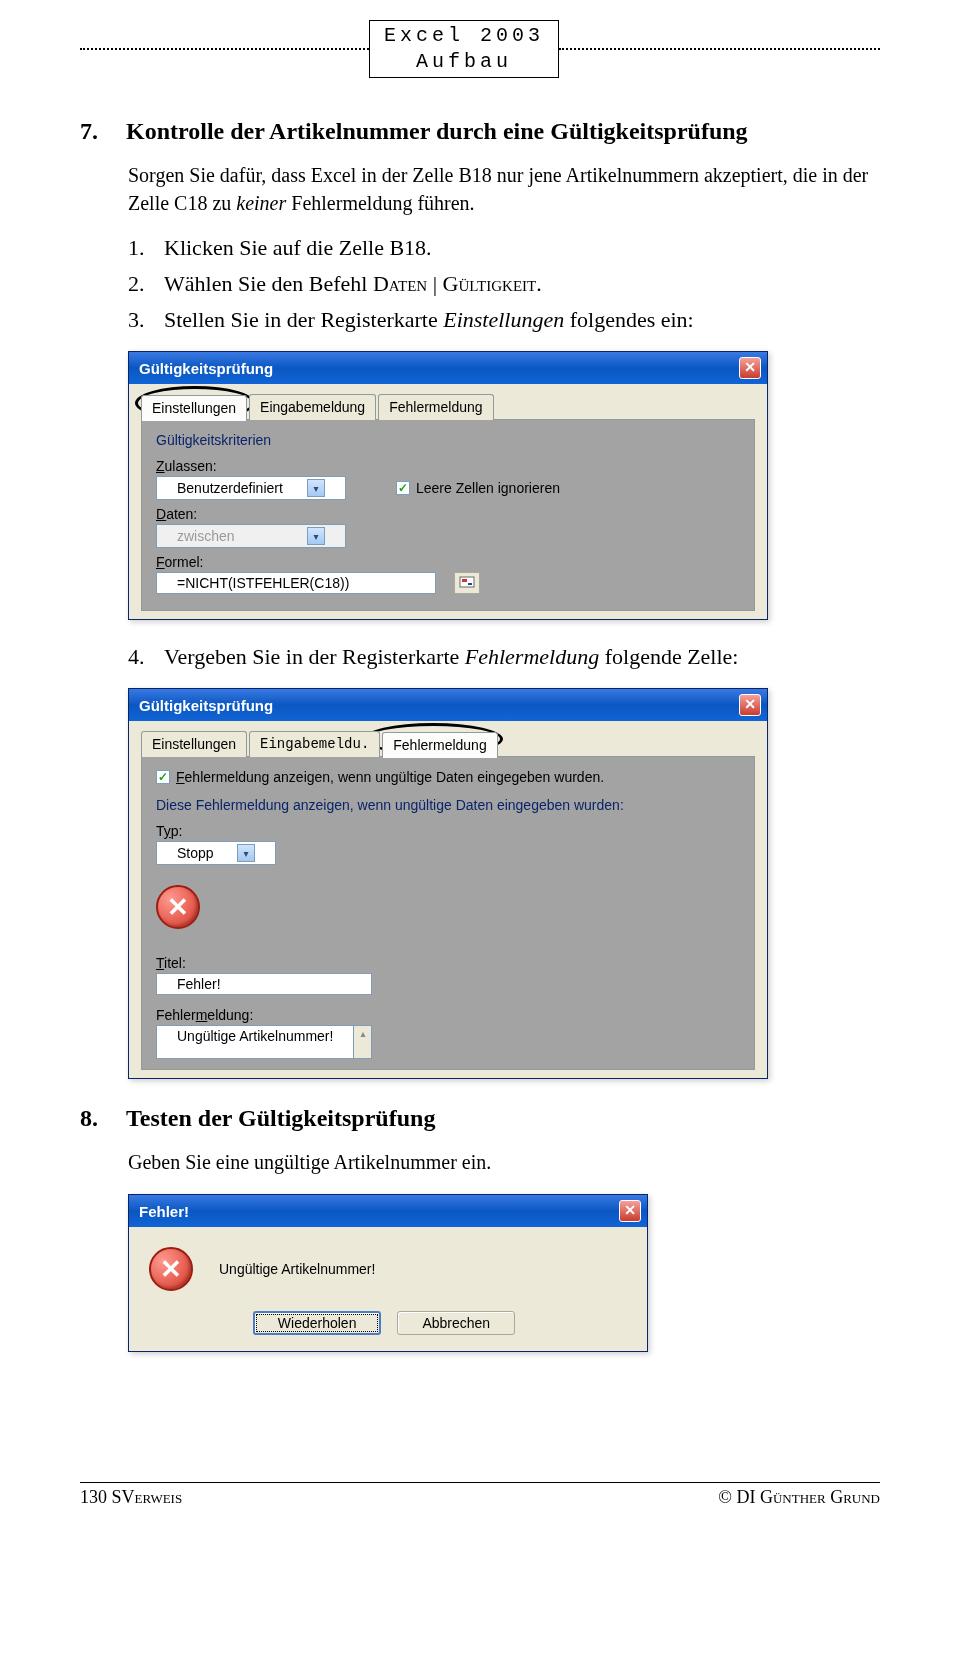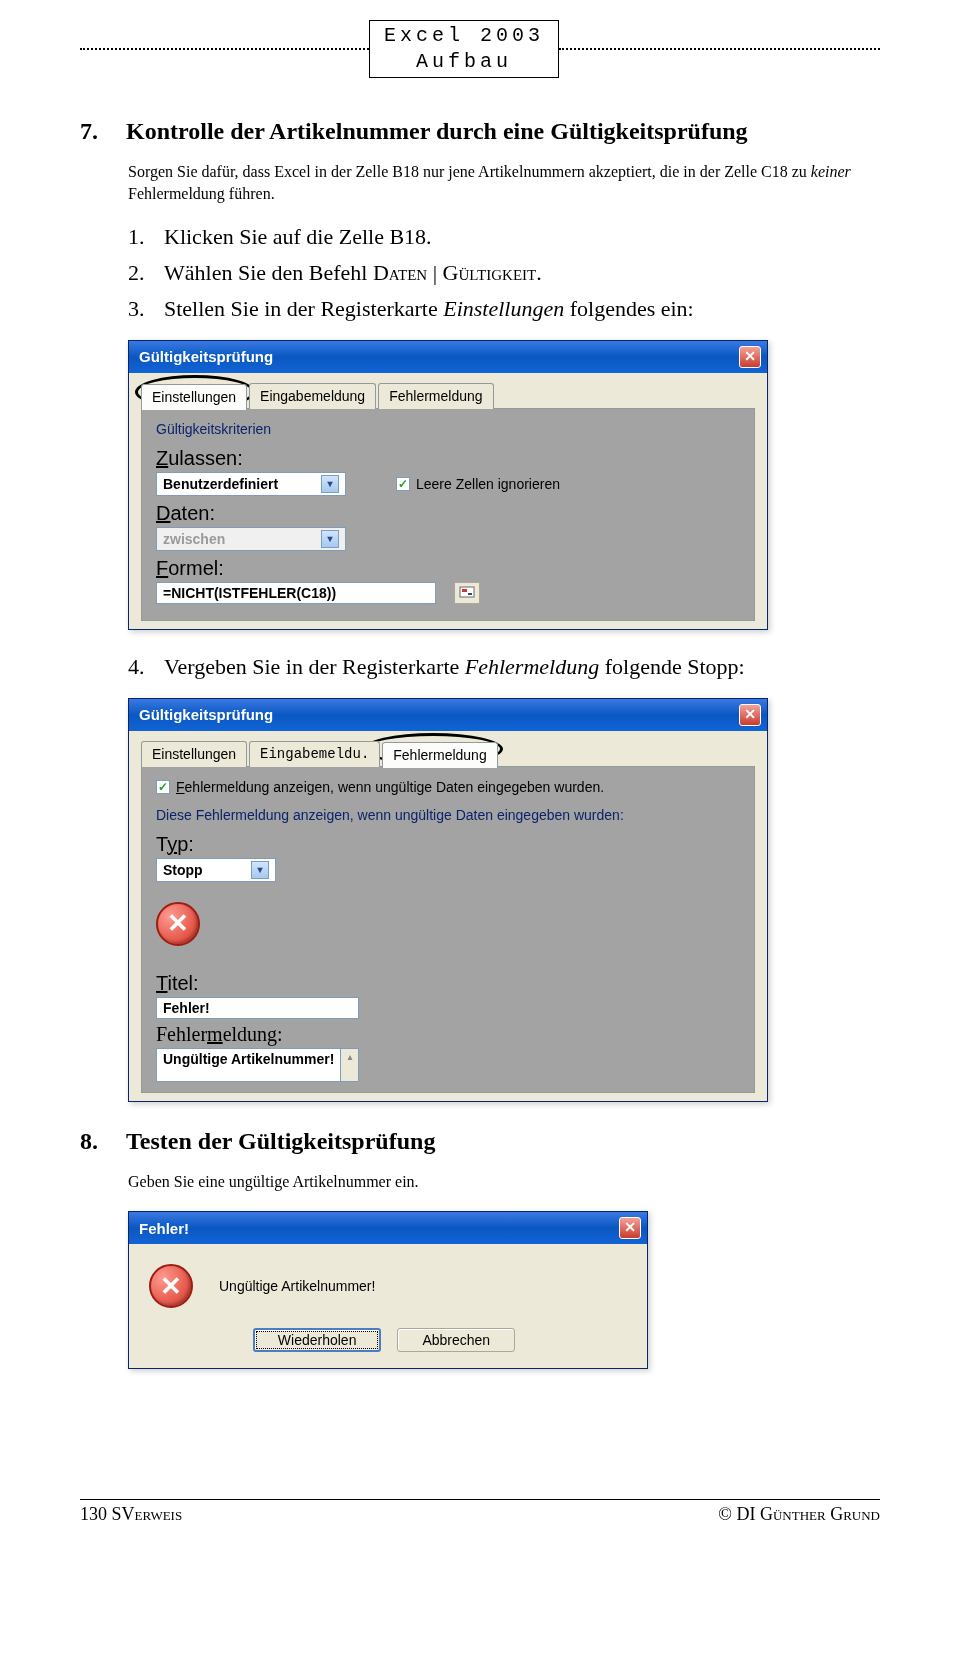--- a/index.html
+++ b/index.html
@@ -38,21 +38,21 @@
   .header-box .line2 { letter-spacing: 4px; }
   h2.sec {
     font-size: 24px;
     font-weight: bold;
     margin: 26px 0 16px 0;
     display: flex;
     gap: 18px;
   }
   h2.sec .num { width: 28px; flex-shrink: 0; }
   .body-text {
-    font-size: 16px;
+    font-size: 20px;
     line-height: 1.4;
     margin: 0 0 18px 48px;
   }
   .ital { font-style: italic; }
   ol.steps {
     list-style: none;
     padding: 0;
     margin: 0 0 18px 48px;
     font-size: 22px;
   }
@@ -132,30 +132,29 @@
   .circle-highlight {
     position: absolute;
     border: 3px solid #000;
     border-radius: 50%;
     pointer-events: none;
   }
 
   .group-title { color: #0a246a; margin-bottom: 10px; font-size: 14px; }
 
   .fldrow { display: flex; align-items: center; margin-bottom: 6px; gap: 12px; }
-  .lbl { font-size: 20px; }
+  .lbl { font-size: 14px; }
   .underline-accel { text-decoration: underline; }
 
   .dropdown, .textfield {
     background: #fff;
     border: 1px solid #7f9db9;
     font-size: 14px;
-    padding: 2px 6px;
+    padding: 2px 20px;
     font-family: Tahoma, Arial, sans-serif;
-    font-weight: bold;
   }
   .dropdown { display: flex; align-items: center; }
   .dropdown .val { flex: 1; padding-right: 6px; }
   .dropdown .arrow {
     width: 18px; height: 18px;
     background: linear-gradient(#cfe5ff, #a5c9f0);
     border: 1px solid #7f9db9;
     display: flex; align-items: center; justify-content: center;
     color: #2a4b7c;
     font-size: 10px;
@@ -324,21 +323,21 @@
           </div>
         </div>
       </div>
     </div>
   </div>
 
   <ol class="steps">
     <li>
       <span class="snum">4.</span>
       <span>
-        <span>Vergeben Sie in der Registerkarte </span><span class="ital">Fehlermeldung</span><span> folgende Stopp:</span>
+        <span>Vergeben Sie in der Registerkarte </span><span class="ital">Fehlermeldung</span><span> folgende Zelle:</span>
       </span>
     </li>
   </ol>
 
   <div class="dlg">
     <div class="titlebar">
       <span class="ttl">Gültigkeitsprüfung</span>
       <div class="closebtn">✕</div>
     </div>
     <div class="dlg-body">
@@ -364,21 +363,21 @@
               <span class="val">Stopp</span>
               <div class="arrow">▾</div>
             </div>
             <div style="margin-top:20px;">
               <div class="stopicon">✕</div>
             </div>
           </div>
           <div style="flex:1;">
             <div class="lbl" style="margin-bottom:2px;"><span class="underline-accel">T</span>itel:</div>
             <div class="textfield" style="width:100%;">Fehler!</div>
-            <div class="lbl" style="margin:4px 0 2px 0;font-family:Liberation Serif, serif;">Fehler<span class="underline-accel">m</span>eldung:</div>
+            <div class="lbl" style="margin:12px 0 2px 0;">Fehler<span class="underline-accel">m</span>eldung:</div>
             <div style="display:flex;">
               <div class="textfield" style="flex:1; height:34px;">Ungültige Artikelnummer!</div>
               <div style="width:18px; background:#ece9d8; border:1px solid #7f9db9; border-left:none; display:flex; align-items:flex-start; justify-content:center; color:#888; font-size:10px; padding-top:2px;">▴</div>
             </div>
           </div>
         </div>
       </div>
     </div>
   </div>
 

